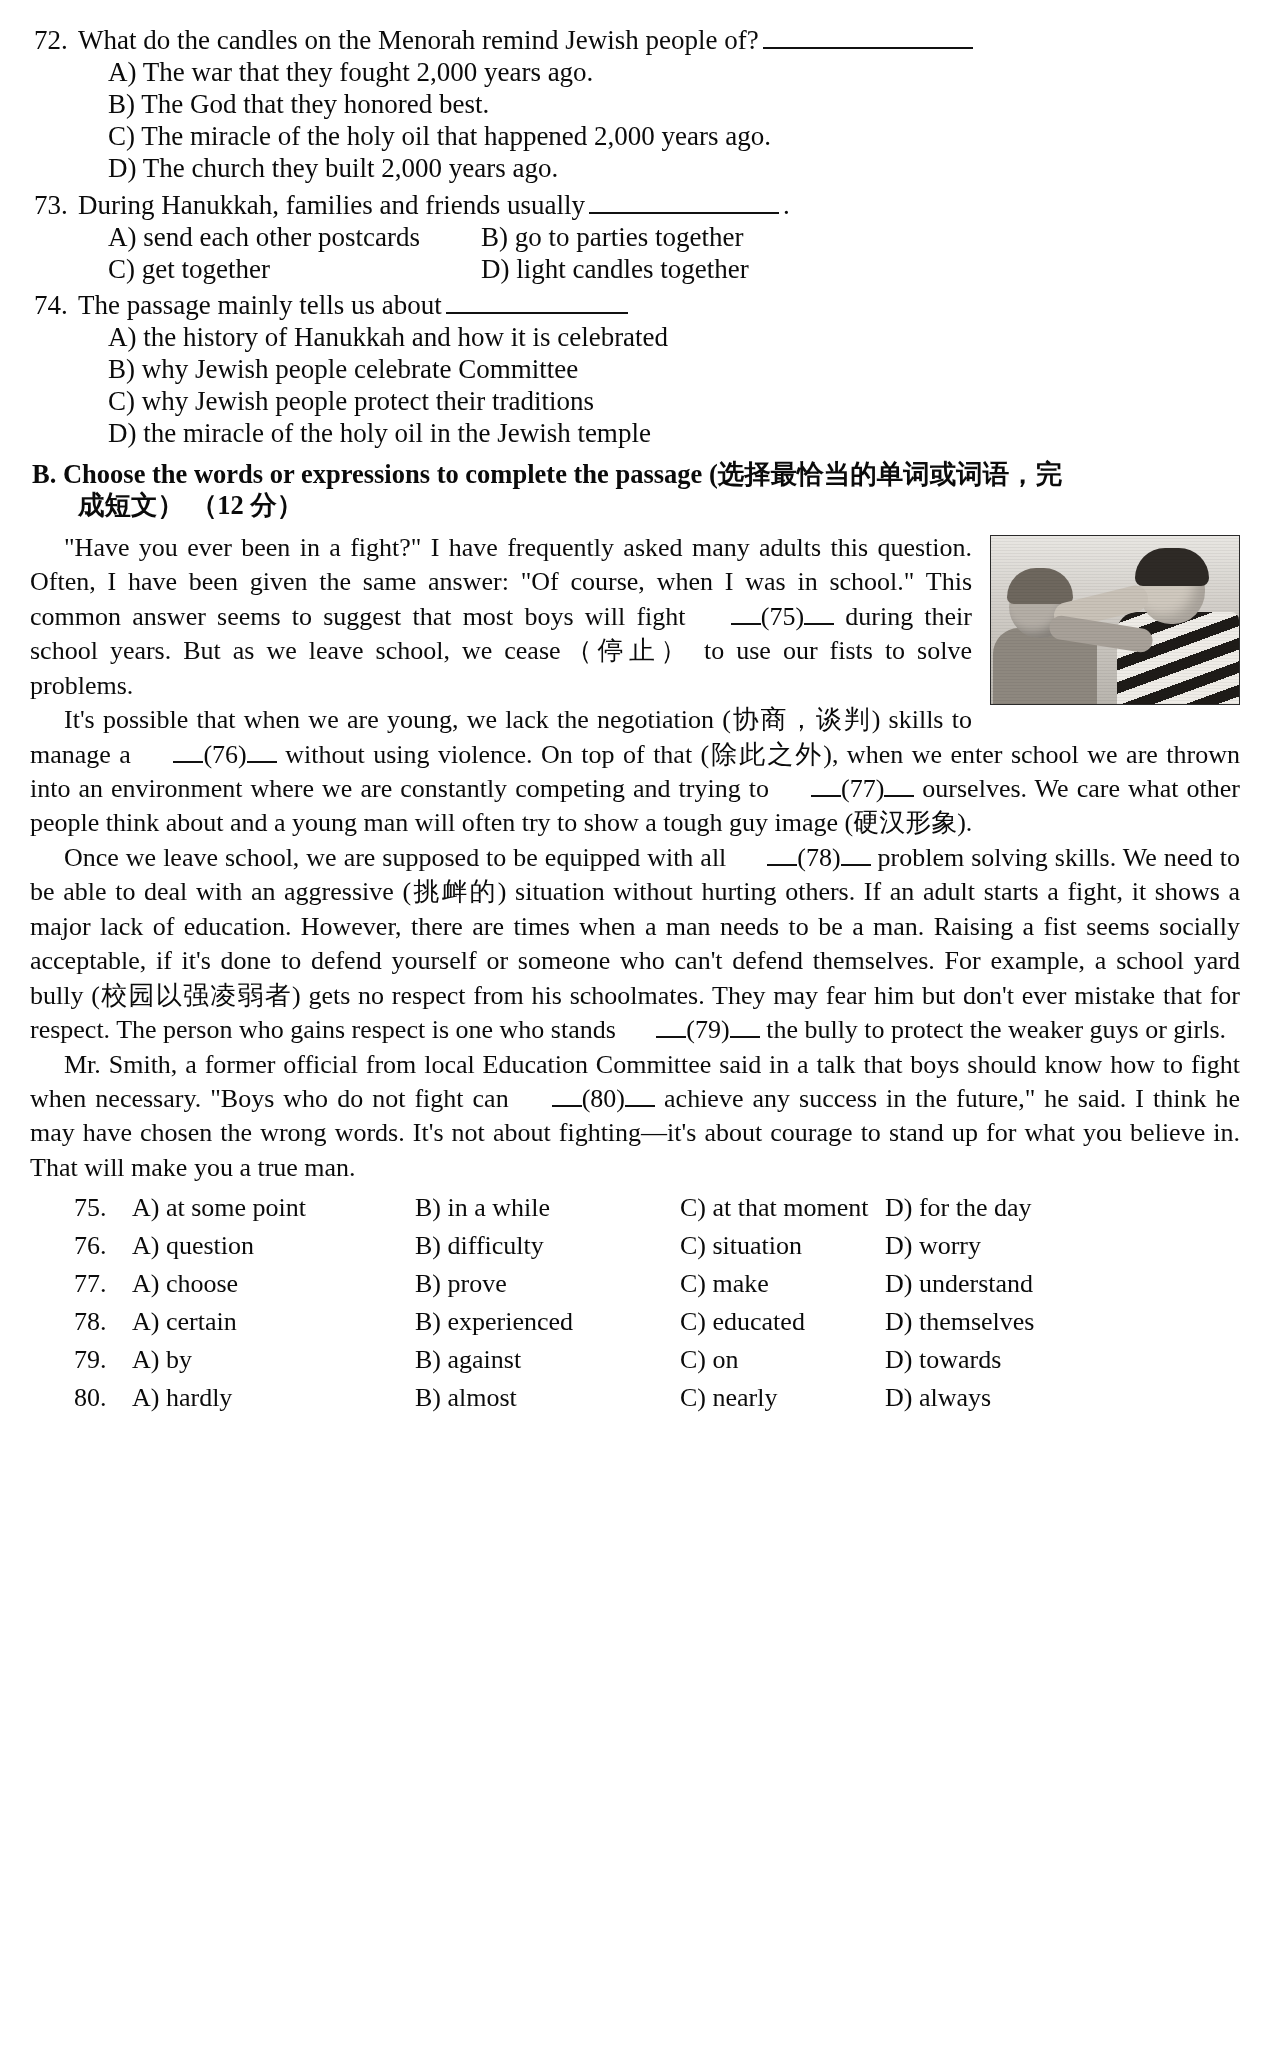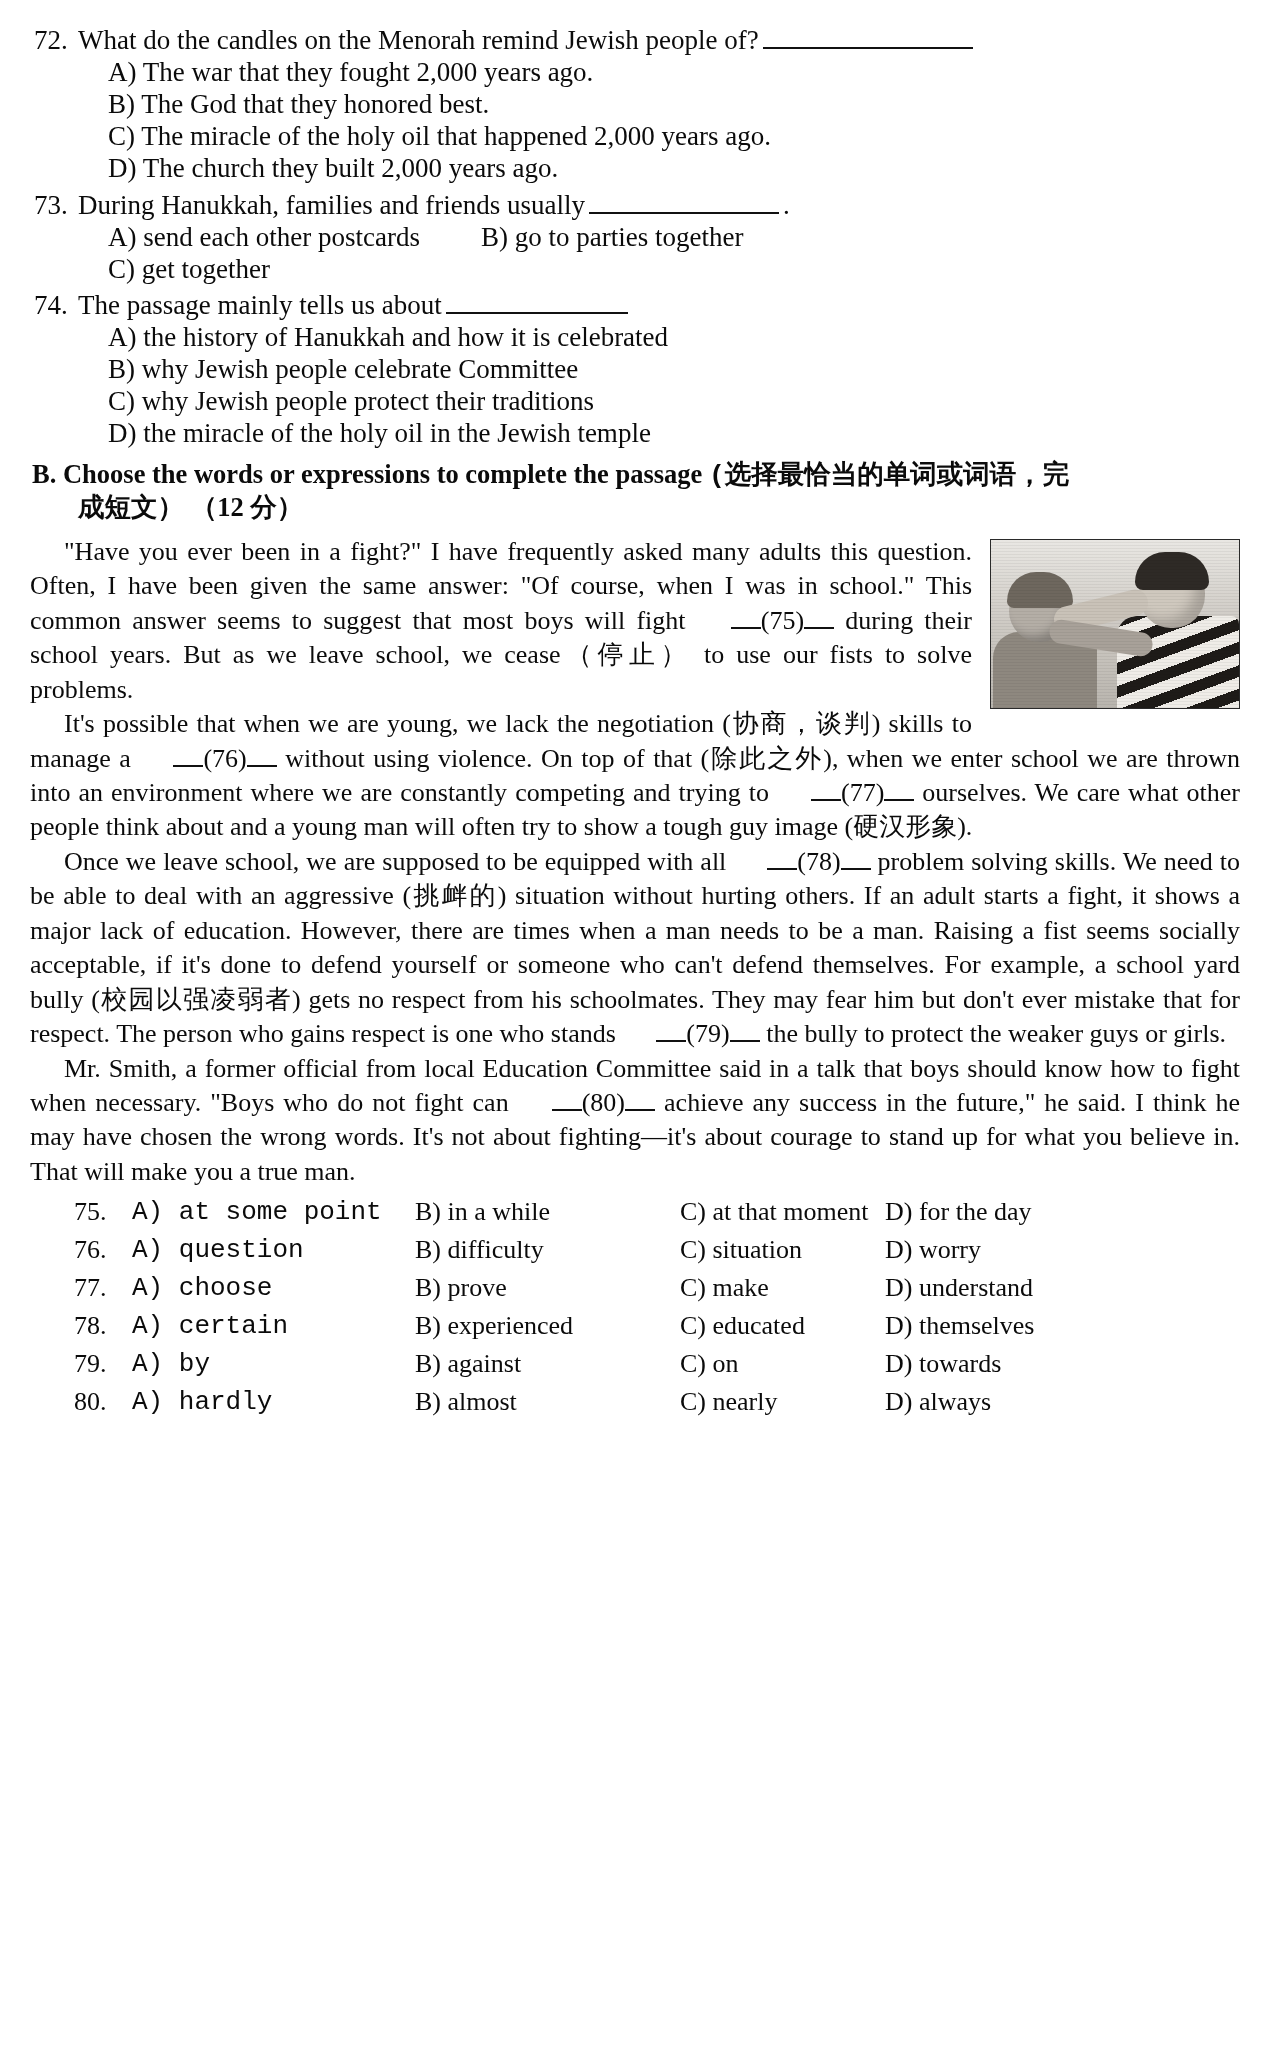--- a/index.html
+++ b/index.html
@@ -71,21 +71,21 @@
     font-weight: bold;
     font-size: 26.5px;
     line-height: 1.16;
     margin: 12px 0 2px 0;
     padding-left: 2px;
   }
   .sec-head .cont {
     display: block;
     padding-left: 46px;
   }
-  .cn { font-family: Liberation Mono, monospace; font-weight: bold; }
+  .cn { font-family: Liberation Serif, serif; font-weight: bold; }
 
   
   .passage { margin-top: 10px; position: relative; }
   .photo {
     float: right;
     width: 248px;
     height: 168px;
     margin: 4px 0 6px 18px;
     border: 1px solid #2a2a2a;
     position: relative;
@@ -181,21 +181,21 @@
   
   .ans-grid { margin-top: 10px; padding-left: 44px; }
   .ans-row {
     display: flex;
     font-size: 26px;
     line-height: 1.0;
     margin-bottom: 12px;
     align-items: flex-end;
   }
   .ans-row .num  { width: 58px; flex: none; }
-  .ans-row .oa   { width: 283px; flex: none; font-family: Liberation Mono, monospace; }
+  .ans-row .oa   { width: 283px; flex: none; }
   .ans-row .ob   { width: 265px; flex: none; }
   .ans-row .oc   { width: 205px; flex: none; }
   .ans-row .od   { flex: 1; }
 </style>
 </head>
 <body>
 
 <div class="page">
 
   <div class="mcq-block">
@@ -216,20 +216,21 @@
       <span class="q-text">During Hanukkah, families and friends usually</span>
       <span class="blank-rule blank-w-mid"></span>
       <span class="q-text">.</span>
     </div>
     <div class="opt-2col">
       <span class="col-a">A) send each other postcards</span>
       <span class="col-b">B) go to parties together</span>
     </div>
     <div class="opt-2col">
       <span class="col-a">C) get together</span>
+      <span class="col-b">D) light candles together</span>
     </div>
   </div>
 
   <div class="mcq-block">
     <div class="q-line">
       <span class="q-num">74.</span>
       <span class="q-text">The passage mainly tells us about</span>
       <span class="blank-rule blank-w-med"></span>
     </div>
     <div class="opt-line">A) the history of Hanukkah and how it is celebrated</div>

